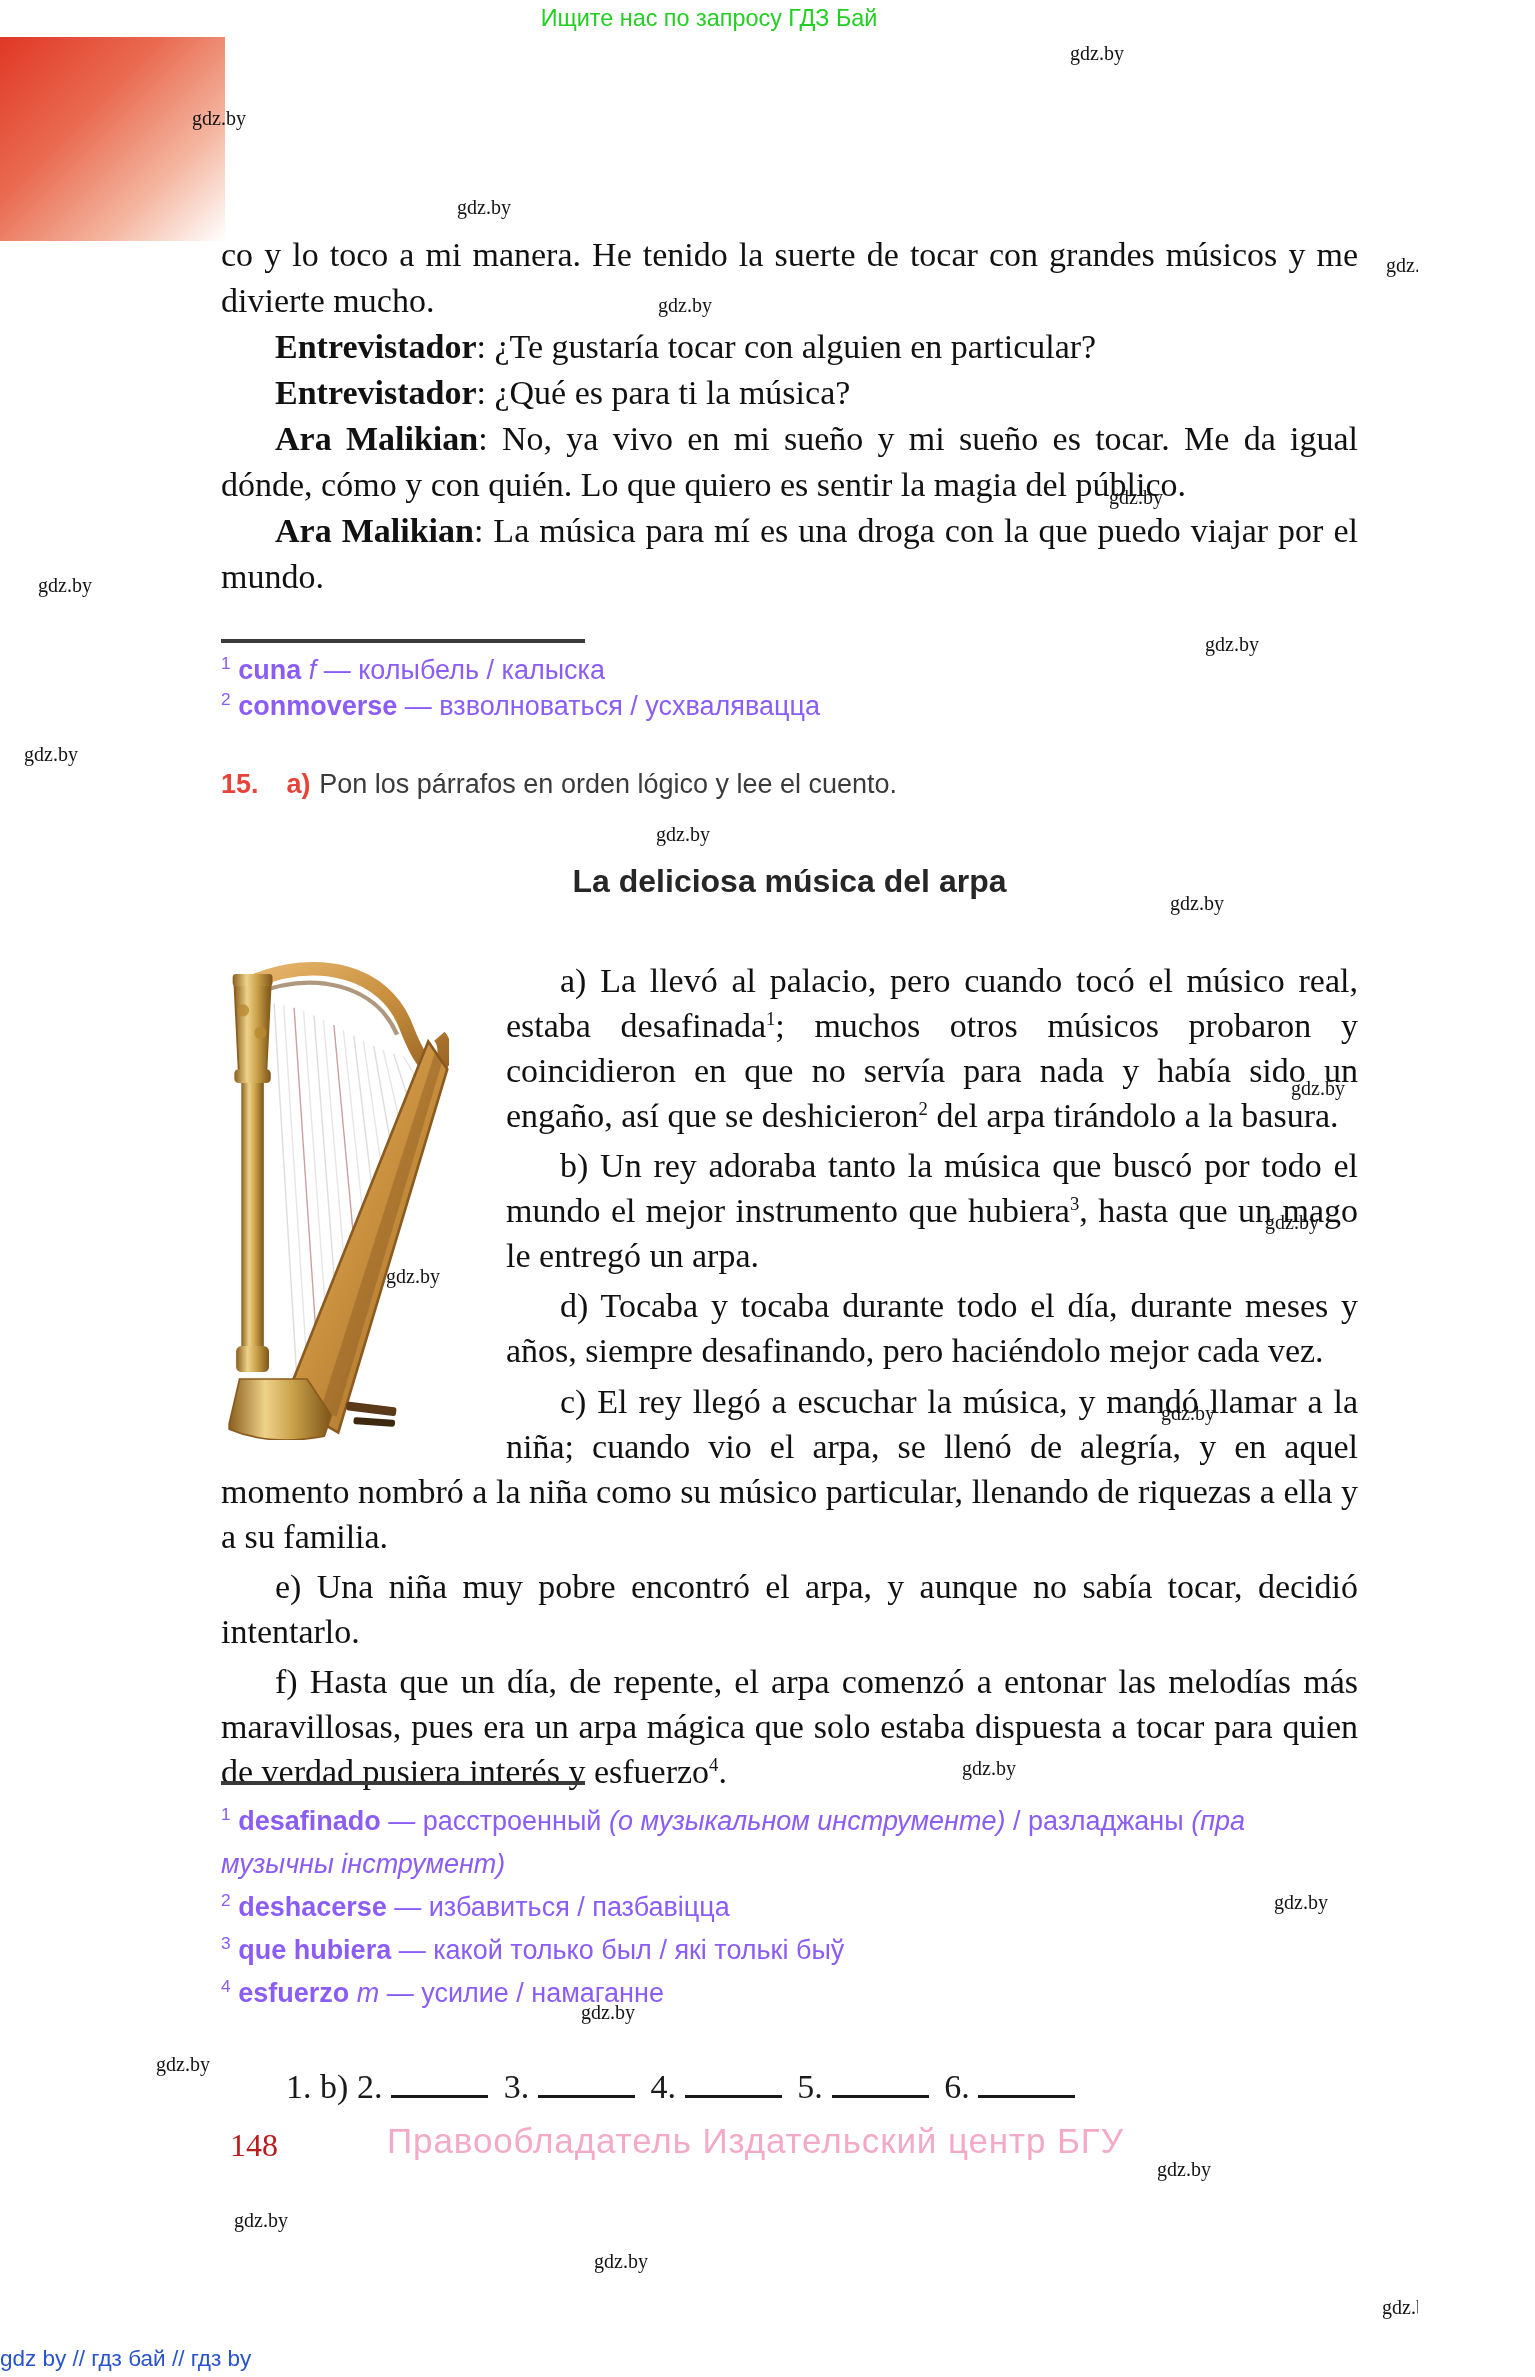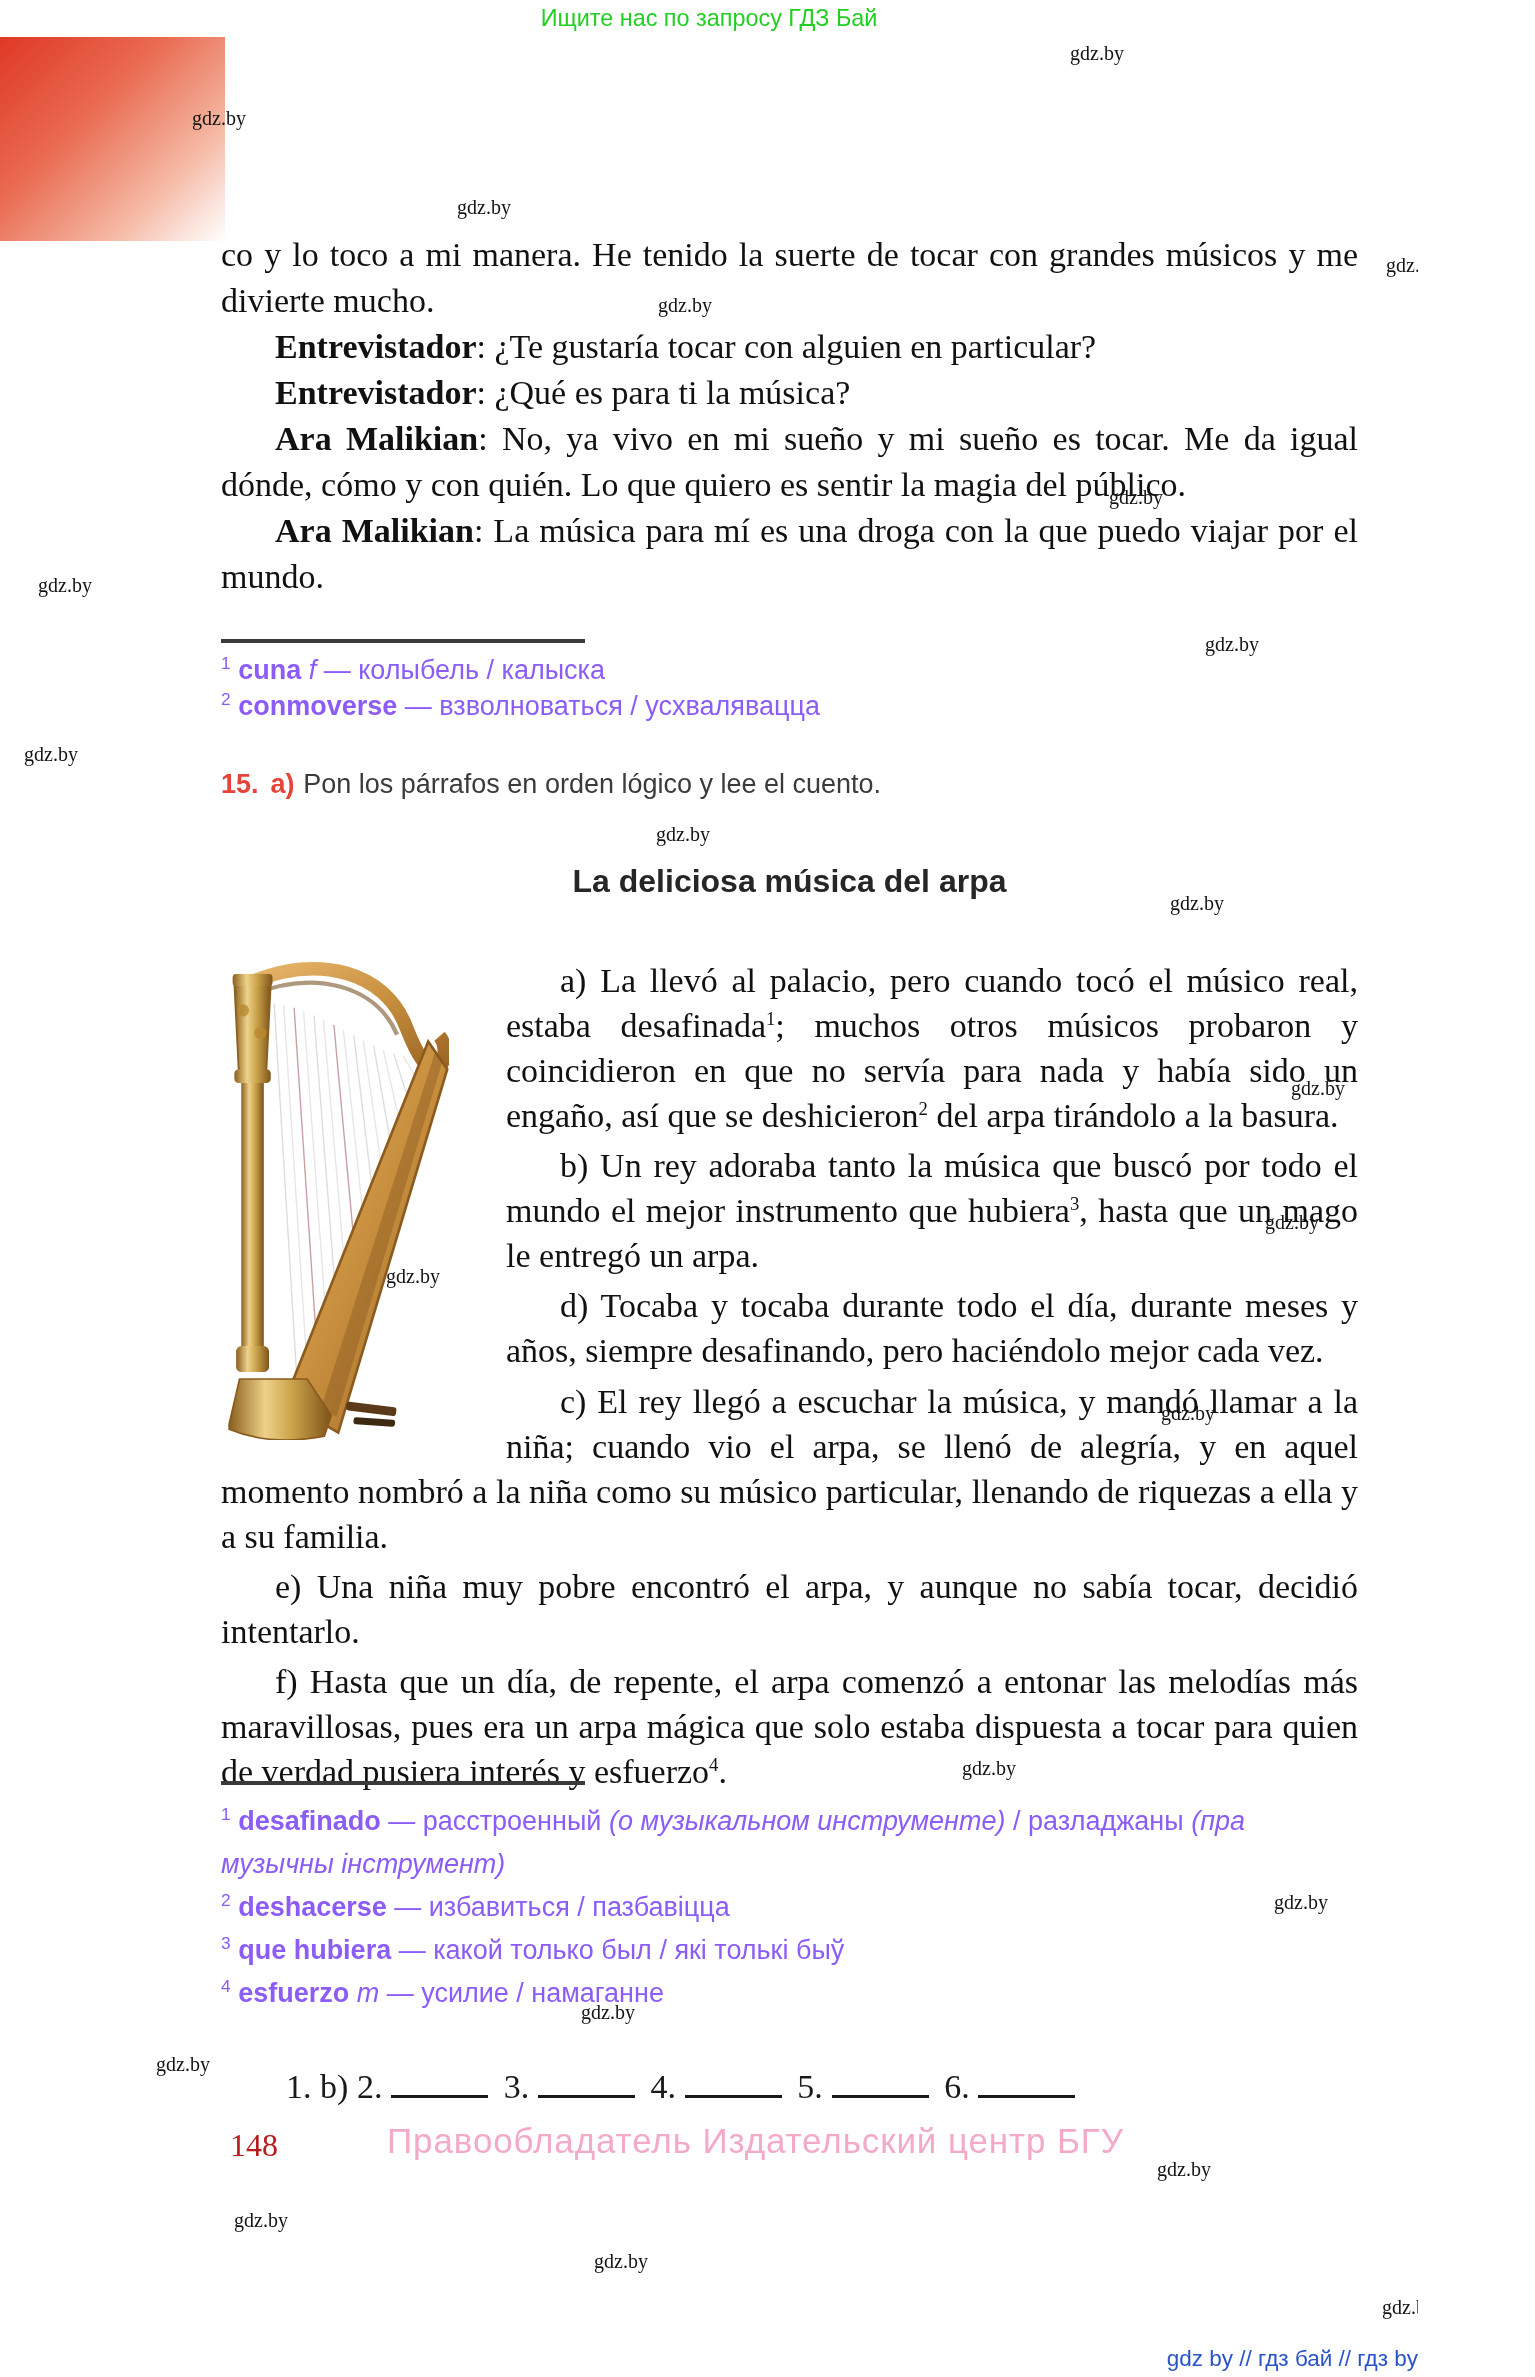--- a/index.html
+++ b/index.html
@@ -19,37 +19,37 @@
   #divider1{top:639px;}
   #divider2{top:1781px;}
   .fnblock{position:absolute;left:221px;width:1137px;
            font-family:"Liberation Sans",sans-serif;font-size:27px;color:#8b5cf6;}
   #fnotes1{top:652px;line-height:36px;}
   #fnotes2{top:1800px;line-height:43px;}
   .fnblock sup{font-size:17.3px;line-height:0;}
   .exercise{position:absolute;left:221px;top:769px;
             font-family:"Liberation Sans",sans-serif;font-size:27px;color:#3b3b3b;}
   .exercise .red{color:#e74338;font-weight:bold;}
-  .exercise .num{margin-right:12px;}
+  .exercise .num{margin-right:28px;}
   .exercise .let{margin-right:8.7px;}
   .story-title{position:absolute;left:221px;top:863px;width:1137px;text-align:center;
                font-family:"Liberation Sans",sans-serif;font-weight:bold;font-size:32px;color:#262626;}
   .story{position:absolute;left:221px;top:958px;width:1137px;
          font-size:34px;line-height:45px;text-align:justify;}
   .story p{margin:0 0 5.2px 0;text-indent:54px;}
   .story sup,.interview sup{font-size:55%;line-height:0;}
   .harp-float{float:left;width:243px;height:485px;margin-right:42px;}
   .harp-float svg{margin-left:2.6px;}
   .answers{position:absolute;left:286px;top:2064px;font-size:34px;color:#1a1a1a;white-space:nowrap;}
   .ans-label{margin-right:8.7px;}
   .blank{display:inline-block;width:97px;height:31px;border-bottom:3.5px solid #1a1a1a;margin-right:15.6px;}
   .pagenum{position:absolute;left:230px;top:2127px;font-size:32px;color:#b91c1c;}
   .publisher{position:absolute;left:387px;top:2121px;font-family:"Liberation Sans",sans-serif;
              font-size:35px;color:#f3aac8;letter-spacing:0.9px;white-space:nowrap;}
-  .footer-links{position:absolute;left:0;top:2346px;width:100%;text-align:right;
+  .footer-links{position:absolute;left:0;top:2346px;width:100%;text-align:left;
                 font-family:"Liberation Sans",sans-serif;font-size:22.5px;color:#2953c8;}
 </style>
 </head>
 <body>
 
 <div class="page">
 
   <div class="banner">Ищите нас по запросу ГДЗ Бай</div>
 
   <div class="redrect"></div>

